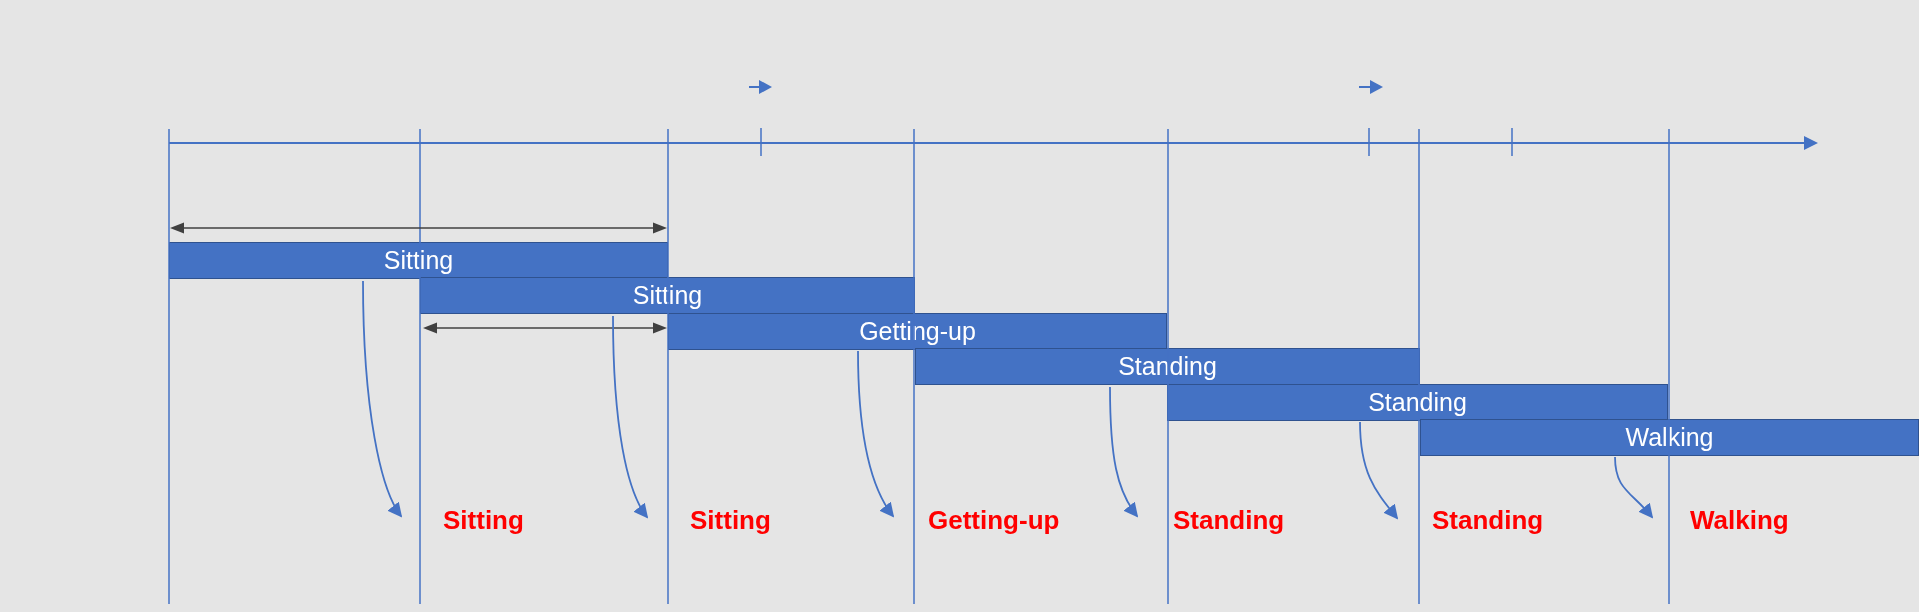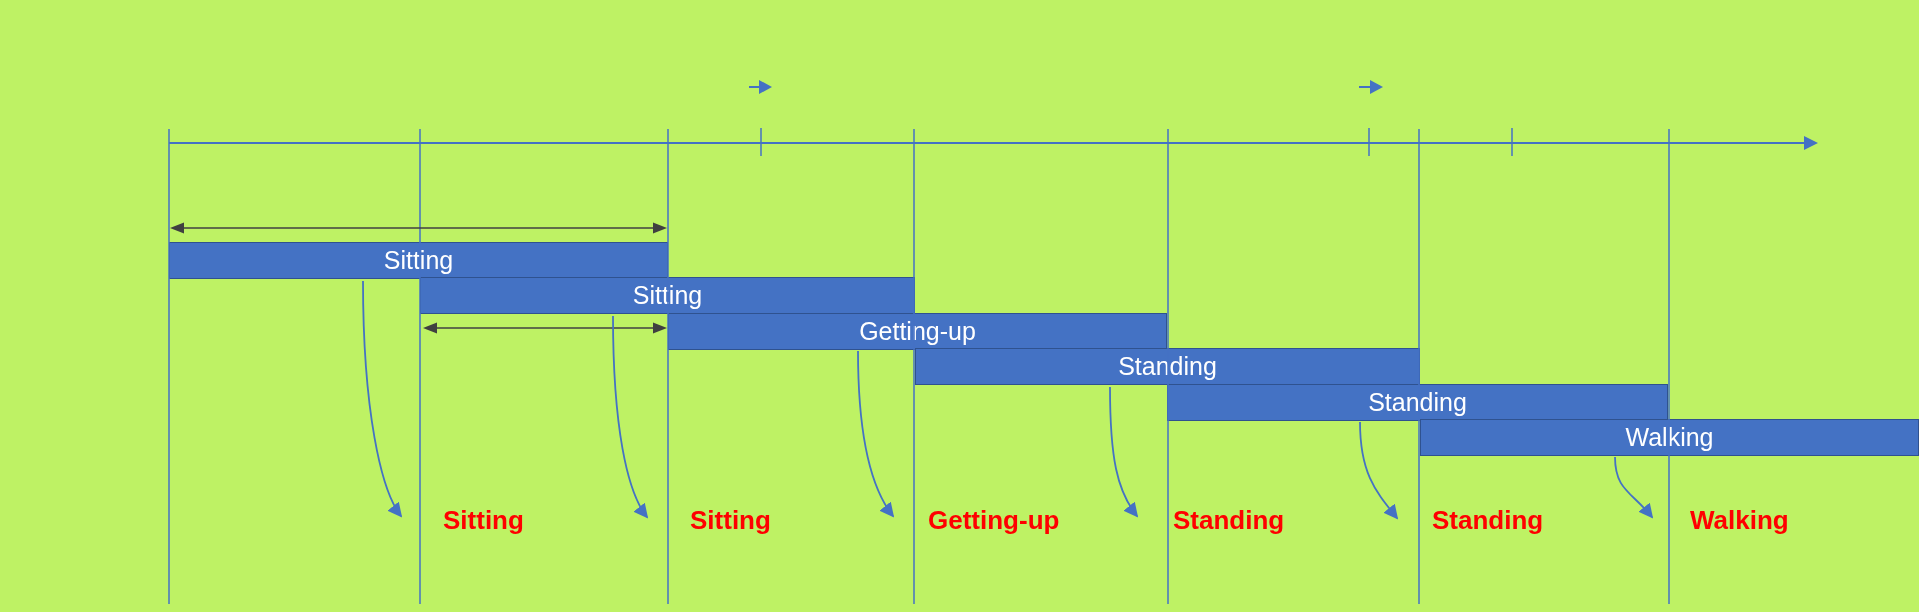--- a/index.html
+++ b/index.html
@@ -1,21 +1,21 @@
 <!DOCTYPE html>
 <html><head>
 <meta charset="utf-8">
 <style>
   html, body {
     margin: 0; padding: 0; background: #000000;
   }
   #stage {
     position: relative;
     width: 1919px; height: 612px;
-    background: #bef264;
+    background: #e5e5e5;
     overflow: hidden;
     font-family: "Liberation Sans", sans-serif;
   }
   #bars, #preds { position: absolute; left: 0; top: 0; width: 100%; height: 100%; }
   #geom { position: absolute; left: 0; top: 0; z-index: 2; }
   #bars { z-index: 1; }
   #preds { z-index: 3; }
   .bar {
     position: absolute;
     box-sizing: border-box;

